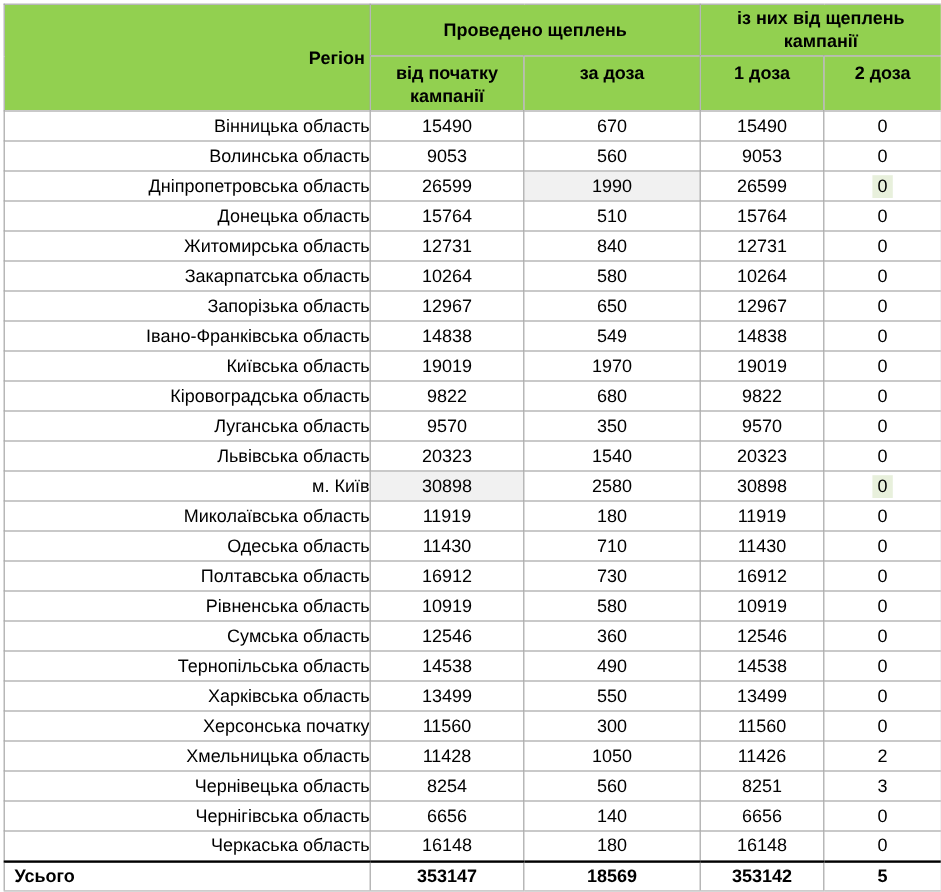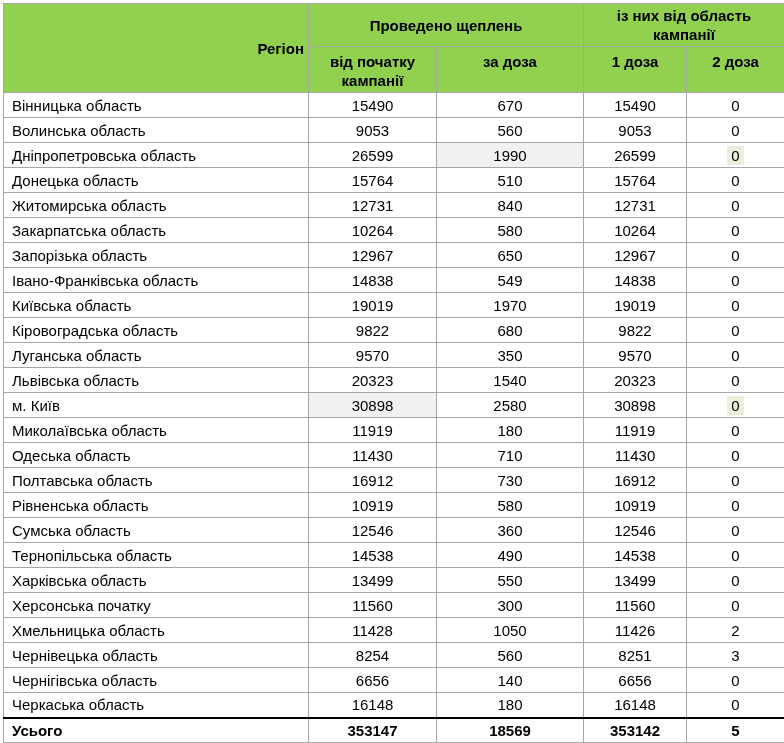--- a/index.html
+++ b/index.html
@@ -40,21 +40,21 @@
     text-align:center;
     padding:2px 4px;
     white-space:normal;
     line-height:19px;
   }
   tr.h-band1 th{height:40px;vertical-align:middle;}
   tr.h-band2 th{height:42px;vertical-align:top;padding-top:5px;}
   th.region-head{vertical-align:middle;text-align:right;}
   tbody tr{height:25px;}
   tbody td{padding:0;}
-  td.region{text-align:left;padding-left:8px;}
+  td.region{text-align:right;padding-left:8px;}
   td.num{text-align:center;}
   td.gray-cell{background:var(--gray-cell);text-align:center;}
   span.green-text{background:var(--green-mark);padding:1px 4px;}
   tfoot tr{height:25px;}
   tfoot td{
     font-weight:bold;
     border-top:2px solid var(--total-border);
     border-bottom:2px solid #ADADAD;
   }
   tfoot td.region{text-align:left;padding-left:8px;}
@@ -69,21 +69,21 @@
       <col class="c-region">
         <col class="c-total">
         <col class="c-daily">
         <col class="c-dose1">
         <col class="c-dose2">
     </colgroup>
     <thead>
       <tr class="h-band1">
         <th rowspan="2" class="region-head">Регіон</th>
         <th colspan="2">Проведено щеплень</th>
-        <th colspan="2">із них від область кампанії</th>
+        <th colspan="2">із них від щеплень кампанії</th>
       </tr>
       <tr class="h-band2">
         <th>від початку кампанії</th>
         <th>за доза</th>
         <th>1 доза</th>
         <th>2 доза</th>
       </tr>
     </thead>
     <tbody>
         <tr>

